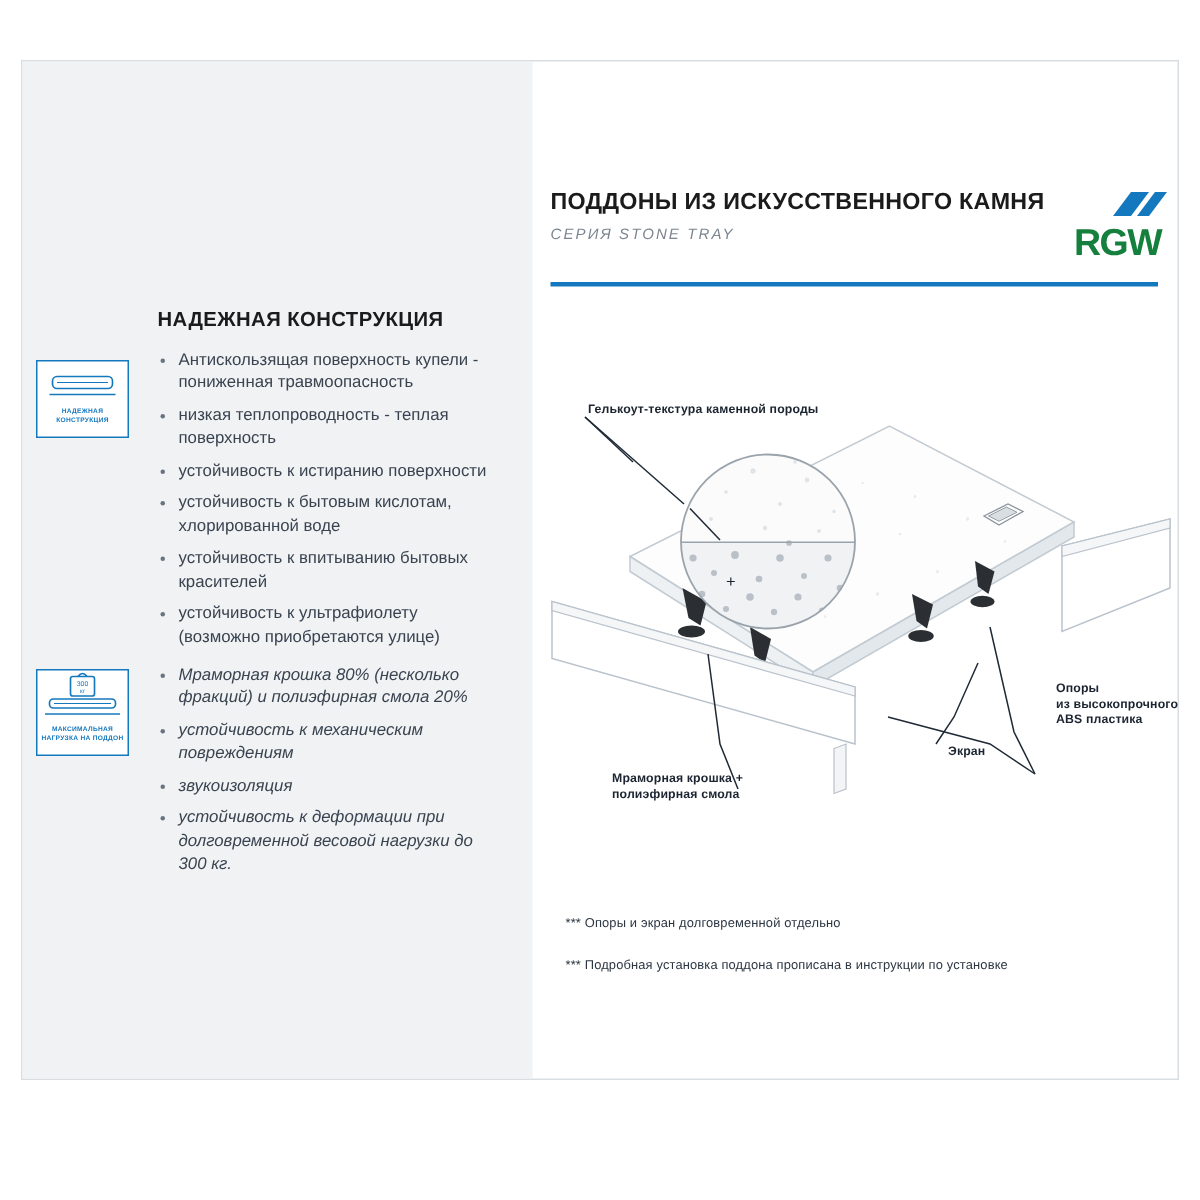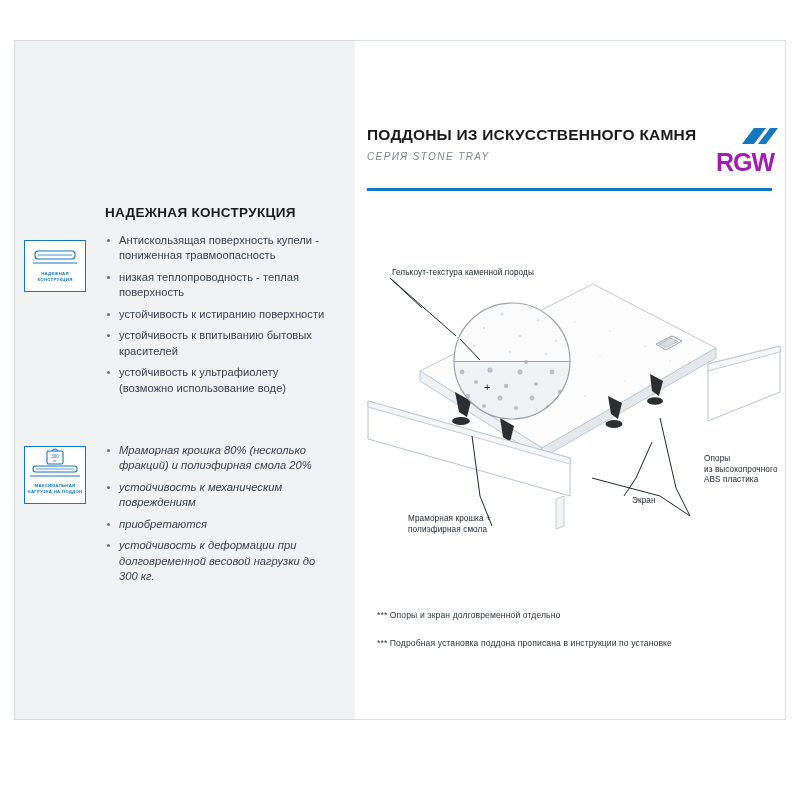--- a/index.html
+++ b/index.html
@@ -75,21 +75,21 @@
     top: 126px;
     width: 62px;
     height: 52px;
   }
   .logo-text {
     position: absolute;
     left: 0;
     top: 24px;
     font-size: 25px;
     font-weight: bold;
-    color: #a21caf;
+    color: #15803d;
     letter-spacing: -1px;
     line-height: 1;
   }
   .logo-mark {
     position: absolute;
     right: 0;
     top: 0;
     width: 36px;
     height: 20px;
   }
@@ -154,21 +154,21 @@
   .diagram {
     position: absolute;
     left: 360px;
     top: 196px;
     width: 426px;
     height: 470px;
   }
   .callout-label {
     position: absolute;
     font-size: 8.2px;
-    font-weight: normal;
+    font-weight: bold;
     color: #1b2430;
     line-height: 1.3;
     letter-spacing: 0.1px;
   }
   .footnotes {
     position: absolute;
     left: 377px;
     top: 610px;
     width: 400px;
   }
@@ -227,28 +227,29 @@
         <line x1="5" y1="29" x2="55" y2="29" stroke="#1478be" stroke-width="1"></line>
       </svg>
     </div>
     <div class="badge-caption">МАКСИМАЛЬНАЯ<br>НАГРУЗКА НА ПОДДОН</div>
   </div>
 
   <div class="bullets one">
     <div class="bullet">Антискользящая поверхность купели - пониженная травмоопасность</div>
     <div class="bullet">низкая теплопроводность - теплая поверхность</div>
     <div class="bullet">устойчивость к истиранию поверхности</div>
+    <div class="bullet">устойчивость к бытовым кислотам, хлорированной воде</div>
     <div class="bullet">устойчивость к впитыванию бытовых красителей</div>
-    <div class="bullet">устойчивость к ультрафиолету (возможно использование воде)</div>
+    <div class="bullet">устойчивость к ультрафиолету (возможно приобретаются улице)</div>
   </div>
 
   <div class="bullets two">
     <div class="bullet">Мраморная крошка 80% (несколько фракций) и полиэфирная смола 20%</div>
     <div class="bullet">устойчивость к механическим повреждениям</div>
-    <div class="bullet">приобретаются</div>
+    <div class="bullet">звукоизоляция</div>
     <div class="bullet">устойчивость к деформации при долговременной весовой нагрузки до 300 кг.</div>
   </div>
 
   <div class="diagram">
     <svg width="426" height="470" viewBox="0 0 426 470">
 
       <g>
         <polygon points="348,168 420,150 420,196 348,225" fill="#ffffff" stroke="#b9c2cb" stroke-width="1"></polygon>
         <polygon points="348,168 420,150 420,156 348,175" fill="#f4f6f8" stroke="#b9c2cb" stroke-width="0.8"></polygon>
       </g>

